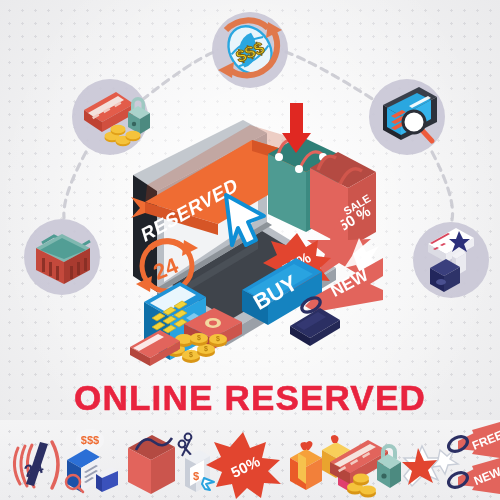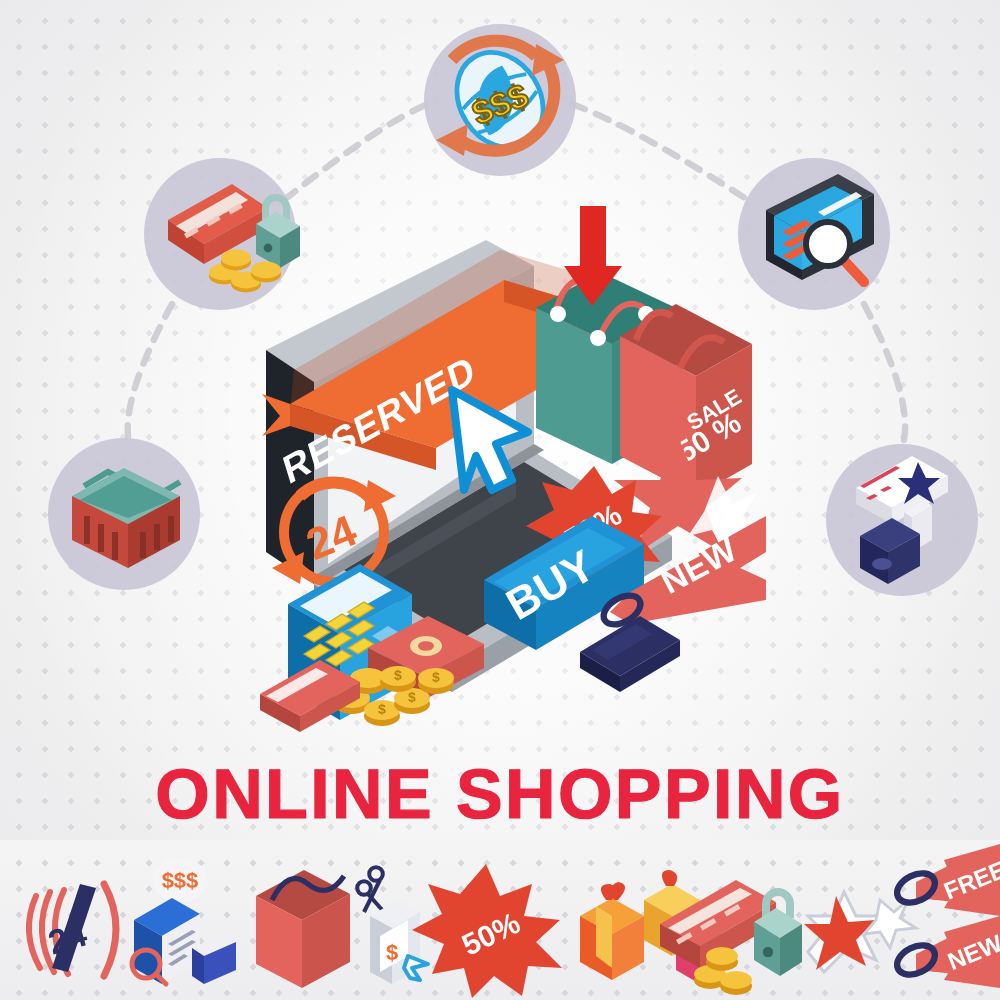--- a/index.html
+++ b/index.html
@@ -357,21 +357,21 @@
     </g>
 
     <g>
       <polygon points="130,347 160,330 180,341 150,358" fill="#e2645c"></polygon>
       <polygon points="130,347 150,358 150,366 130,355" fill="#b4463d"></polygon>
       <polygon points="150,358 180,341 180,349 150,366" fill="#cc554c"></polygon>
       <polygon points="133,348 158,334 164,337 139,351" fill="#ffffff" opacity=".85"></polygon>
     </g>
   </svg>
 
-  <div id="title">ONLINE SHOPPING</div>
+  <div id="title">ONLINE RESERVED</div>
 
   <div id="bottom-banner">
     <div class="bdots"></div>
 
     <svg width="500" height="80" viewBox="0 0 500 80" style="position:absolute;inset:0;">
 
       <g>
         <g fill="none" stroke="#e2645c" stroke-width="3" stroke-linecap="round">
           <path d="M18,28 q-8,18 2,36"></path>
           <path d="M25,26 q-9,20 2,40"></path>

